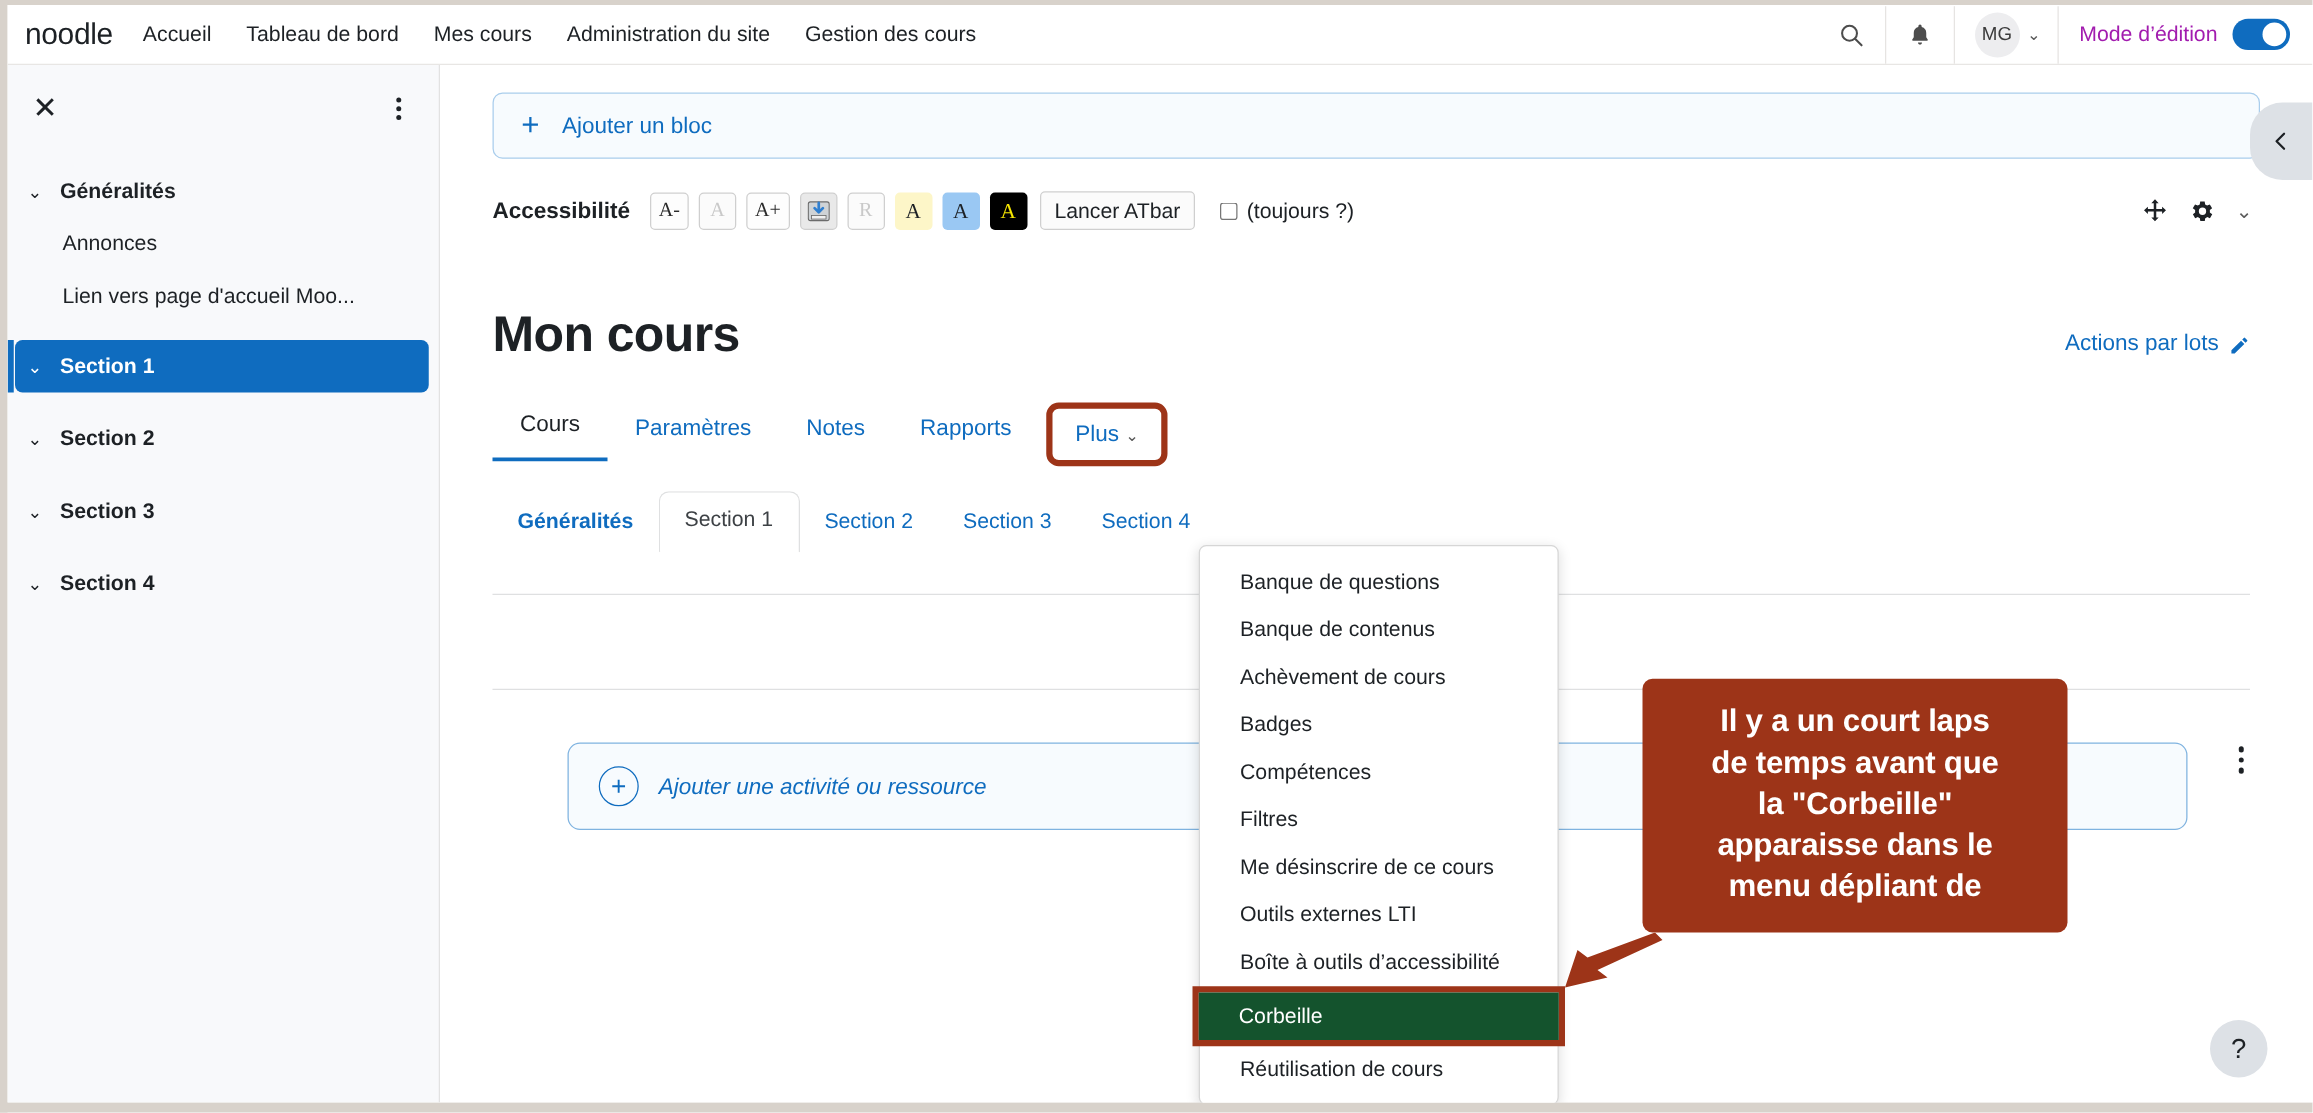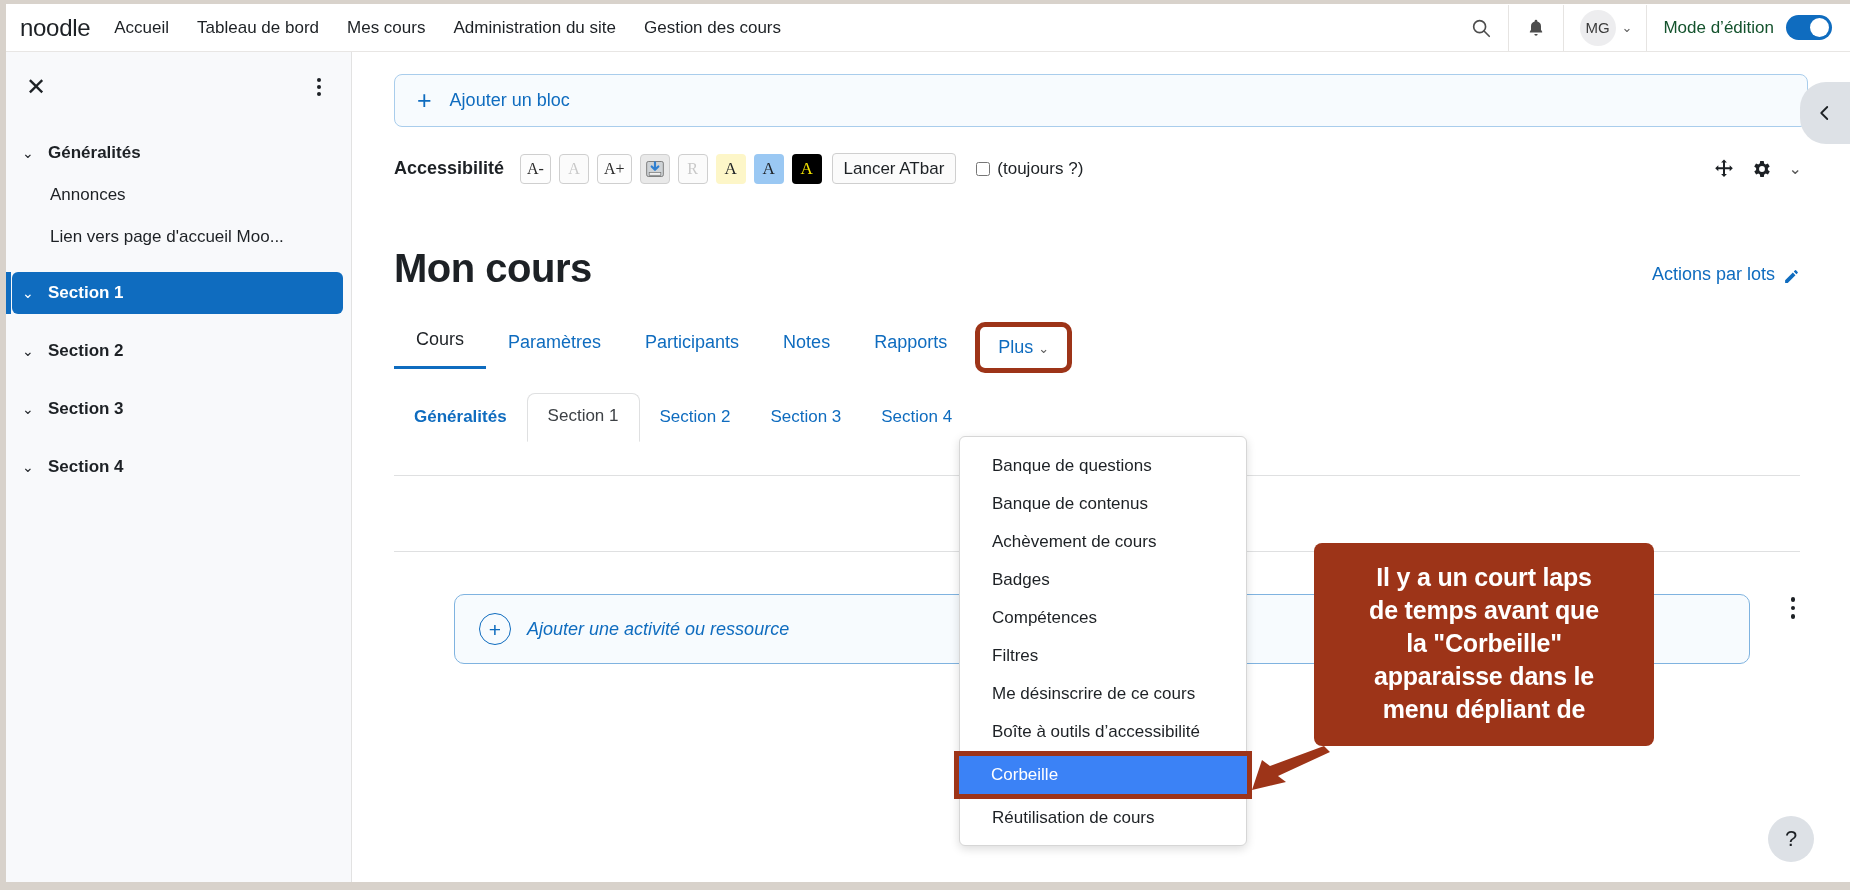--- a/index.html
+++ b/index.html
@@ -30,21 +30,21 @@
     cursor: pointer;
   }
   .avatar-wrap { display: flex; align-items: center; gap: 6px; padding: 0 14px 0 16px; cursor: pointer; }
   .avatar {
     width: 36px; height: 36px; border-radius: 50%; background: #ededef;
     display: flex; align-items: center; justify-content: center;
     font-size: 15px; color: #3b3b3b;
   }
   .chev { font-size: 13px; color: #5b5b5b; }
   .edit-mode { display: flex; align-items: center; gap: 12px; padding: 0 18px 0 16px; cursor: pointer; }
-  .edit-mode-label { font-size: 17px; color: #14532d; white-space: nowrap; }
+  .edit-mode-label { font-size: 17px; color: #a21caf; white-space: nowrap; }
   .toggle {
     width: 46px; height: 25px; border-radius: 13px; background: #0f6cbf; position: relative;
   }
   .toggle::after {
     content: ""; position: absolute; right: 3px; top: 3px;
     width: 19px; height: 19px; border-radius: 50%; background: #fff;
   }
 
   
   #drawer {
@@ -147,21 +147,21 @@
   }
   .addact .t { font-size: 18px; color: #0f6cbf; font-style: italic; }
 
   
   #dropdown {
     position: absolute; left: 953px; top: 432px; width: 288px;
     background: #fff; border: 1px solid #d6d6d6; border-radius: 6px;
     box-shadow: 0 3px 10px rgba(0,0,0,0.14); padding: 10px 0 8px 0; z-index: 60;
   }
   .mi { height: 38px; display: flex; align-items: center; padding: 0 14px 0 32px; font-size: 17px; color: #1d2125; cursor: pointer; }
-  .mi.hl { background: #3b82f6; color: #fff; }
+  .mi.hl { background: #14532d; color: #fff; }
   .mi-box {
     margin: 0 -6px; border: 5px solid #9d3418; position: relative; z-index: 2;
   }
 
   
   #callout {
     position: absolute; left: 1308px; top: 539px; width: 340px;
     background: #9d3418; border-radius: 8px; padding: 18px 14px 20px 14px;
     color: #fff; text-align: center; z-index: 70;
     font-size: 25px; font-weight: bold; line-height: 1.32; letter-spacing: -0.2px;
@@ -310,21 +310,20 @@
       <span>Actions par lots</span>
       <svg width="17" height="17" viewBox="0 0 24 24" fill="#0f6cbf">
         <path d="M3 17.3V21h3.7L17.6 10.1l-3.7-3.7L3 17.3zM20.7 7a1 1 0 0 0 0-1.4l-2.3-2.3a1 1 0 0 0-1.4 0l-1.8 1.8 3.7 3.7L20.7 7z"></path>
       </svg>
     </div>
   </div>
 
   <div class="ptabs">
     <div class="ptab active">Cours</div>
     <div class="ptab">Paramètres</div>
-    <div class="ptab">Participants</div>
     <div class="ptab">Notes</div>
     <div class="ptab">Rapports</div>
     <div class="ptab boxed">
       <span>Plus</span>
       <span class="chev">⌄</span>
     </div>
   </div>
   <div class="ptabs-underline"></div>
 
   <div class="stabs">
@@ -349,20 +348,21 @@
 </div>
 
 <div id="dropdown">
   <div class="mi">Banque de questions</div>
   <div class="mi">Banque de contenus</div>
   <div class="mi">Achèvement de cours</div>
   <div class="mi">Badges</div>
   <div class="mi">Compétences</div>
   <div class="mi">Filtres</div>
   <div class="mi">Me désinscrire de ce cours</div>
+  <div class="mi">Outils externes LTI</div>
   <div class="mi">Boîte à outils d’accessibilité</div>
   <div class="mi-box">
     <div class="mi hl">Corbeille</div>
   </div>
   <div class="mi">Réutilisation de cours</div>
 </div>
 
 <svg id="arrow" width="86" height="52" viewBox="0 0 86 52">
   <path d="M84 6 L32 30 L40 36 L6 44 L16 14 L24 20 L78 0 Z" fill="#9d3418"></path>
 </svg>

